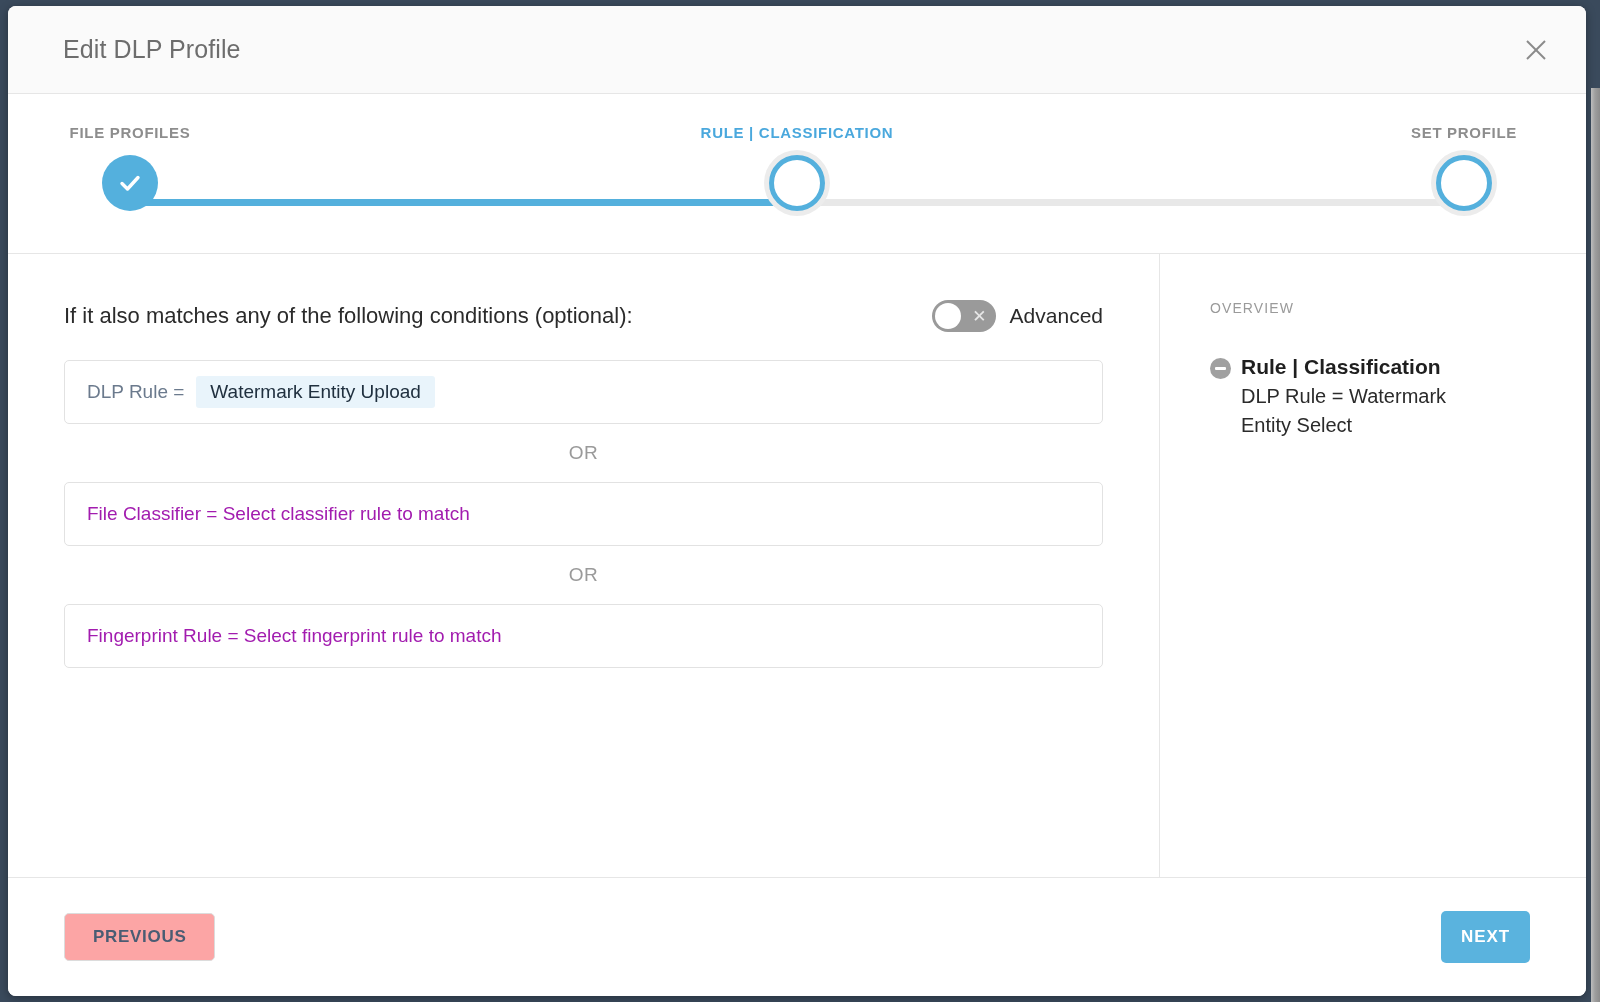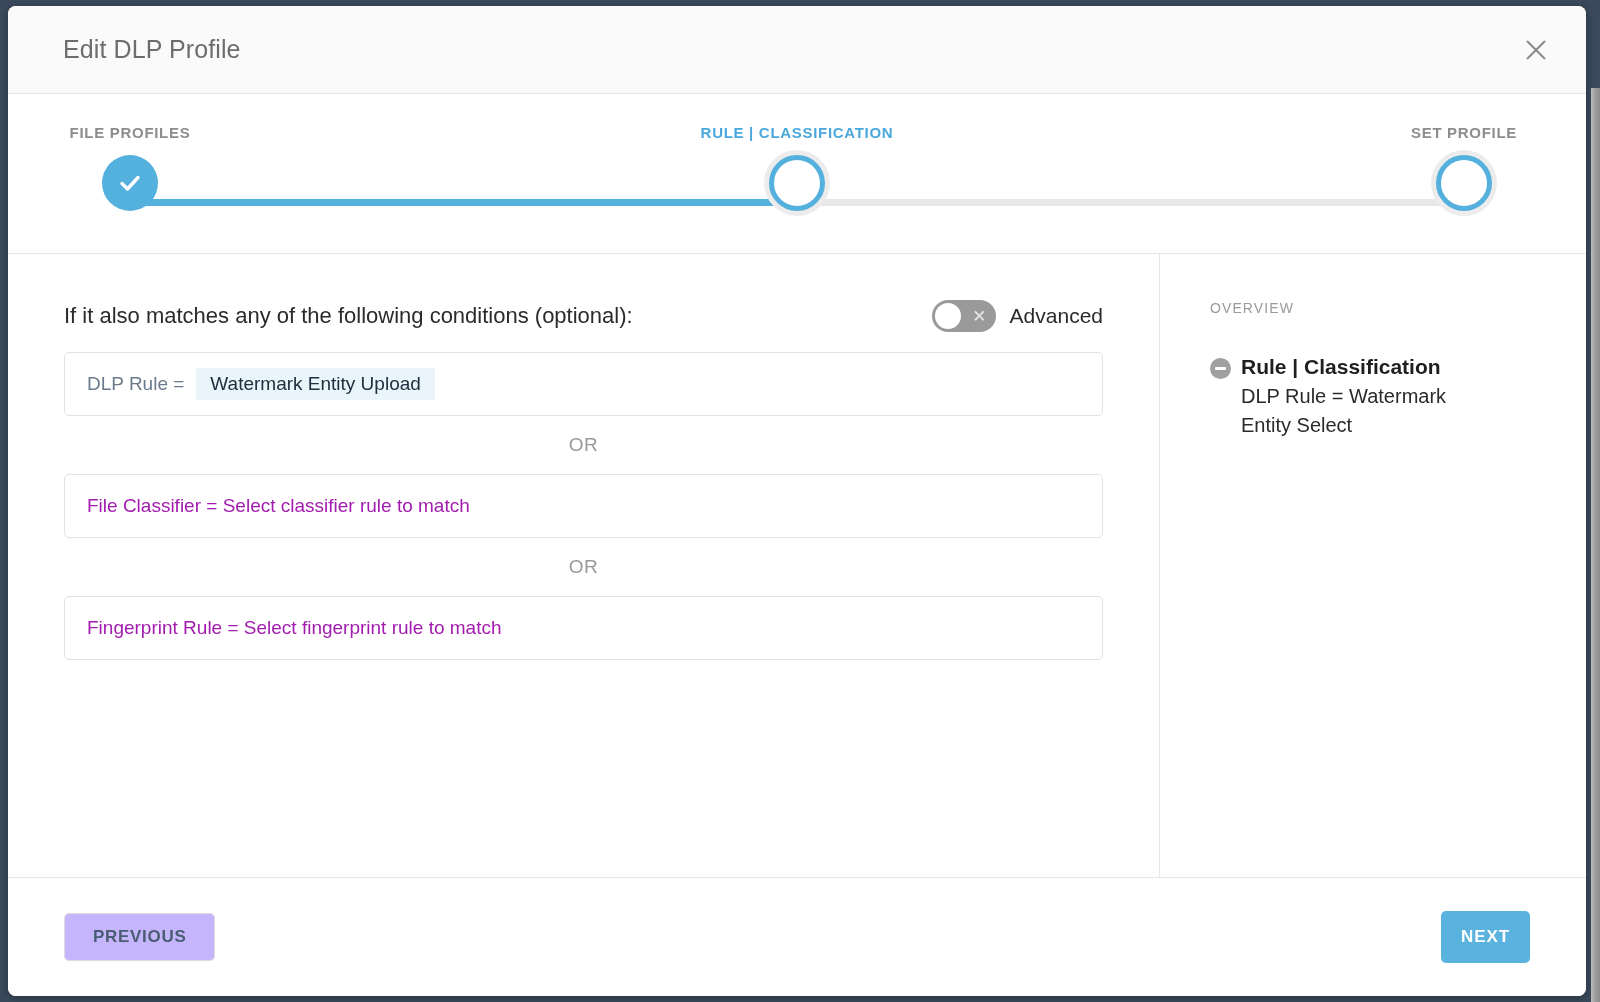--- a/index.html
+++ b/index.html
@@ -157,21 +157,21 @@
   .main-pane {
     width: 1152px;
     padding: 46px 56px 0 56px;
     border-right: 1px solid #e6e6e6;
     position: relative;
   }
   .cond-header {
     display: flex;
     align-items: center;
     justify-content: space-between;
-    margin-bottom: 20px;
+    margin-bottom: 28px;
   }
   .cond-heading {
     font-size: 22px;
     color: #2b2b2b;
     font-weight: 400;
   }
   .adv-wrap {
     display: flex;
     align-items: center;
     gap: 14px;
@@ -292,21 +292,21 @@
     height: 118px;
     min-height: 118px;
     display: flex;
     align-items: center;
     justify-content: space-between;
     padding: 0 56px;
     background: #fff;
   }
   .btn-prev {
     border: 1px solid #dcdcdc;
-    background: #c4b5fd;
+    background: #fca5a5;
     color: #4a5c73;
     font-size: 17px;
     font-weight: 700;
     letter-spacing: .7px;
     padding: 0 28px;
     height: 48px;
     border-radius: 5px;
     cursor: pointer;
     font-family: "Liberation Sans", sans-serif;
   }

